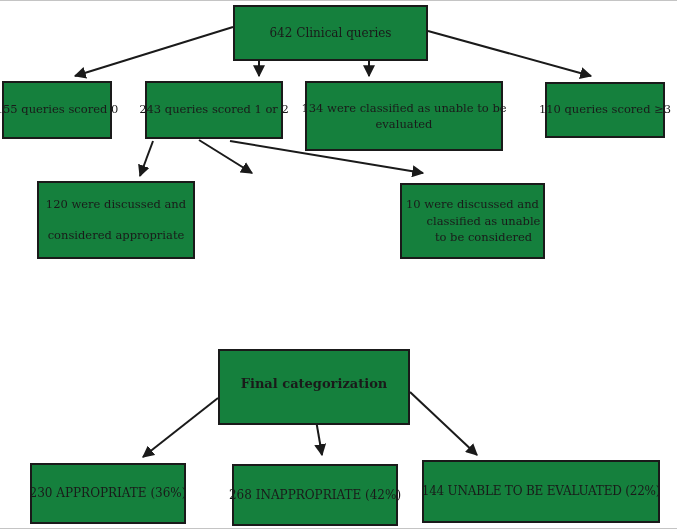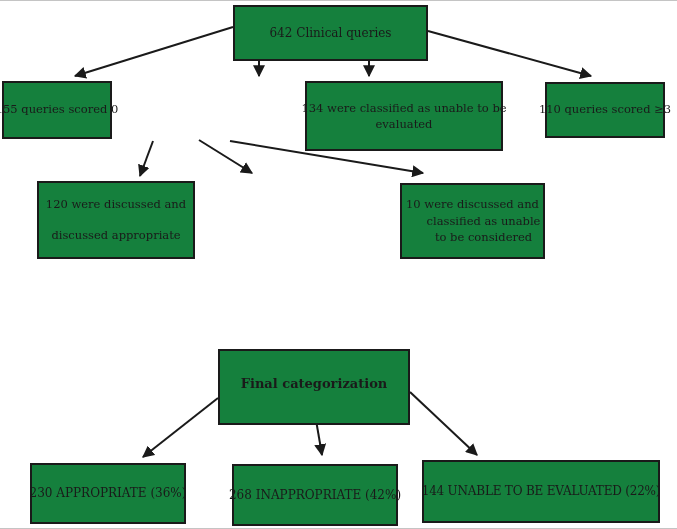--- a/index.html
+++ b/index.html
@@ -84,33 +84,36 @@
   </svg>
 
   <div class="node n-root">
     <span class="lbl">642 Clinical queries</span>
   </div>
 
   <div class="node n-s0">
     <span class="lbl">155 queries scored 0</span>
   </div>
 
+  <div class="node n-s12">
+    <span class="lbl">243 queries scored 1 or 2</span>
+  </div>
 
   <div class="node n-unable">
     <div class="ln">134 were classified as unable to be</div>
     <div class="ln">evaluated</div>
   </div>
 
   <div class="node n-s3">
     <span class="lbl">110 queries scored ≥3</span>
   </div>
 
   <div class="node n-dapp">
     <div class="ln">120 were discussed and</div>
-    <div class="ln">discussed appropriate</div>
+    <div class="ln">considered appropriate</div>
   </div>
 
 
   <div class="node n-dunable">
     <div class="ln">10 were discussed and</div>
     <div class="ln shift">classified as unable</div>
     <div class="ln shift">to be considered</div>
   </div>
 
   <div class="node n-final">

